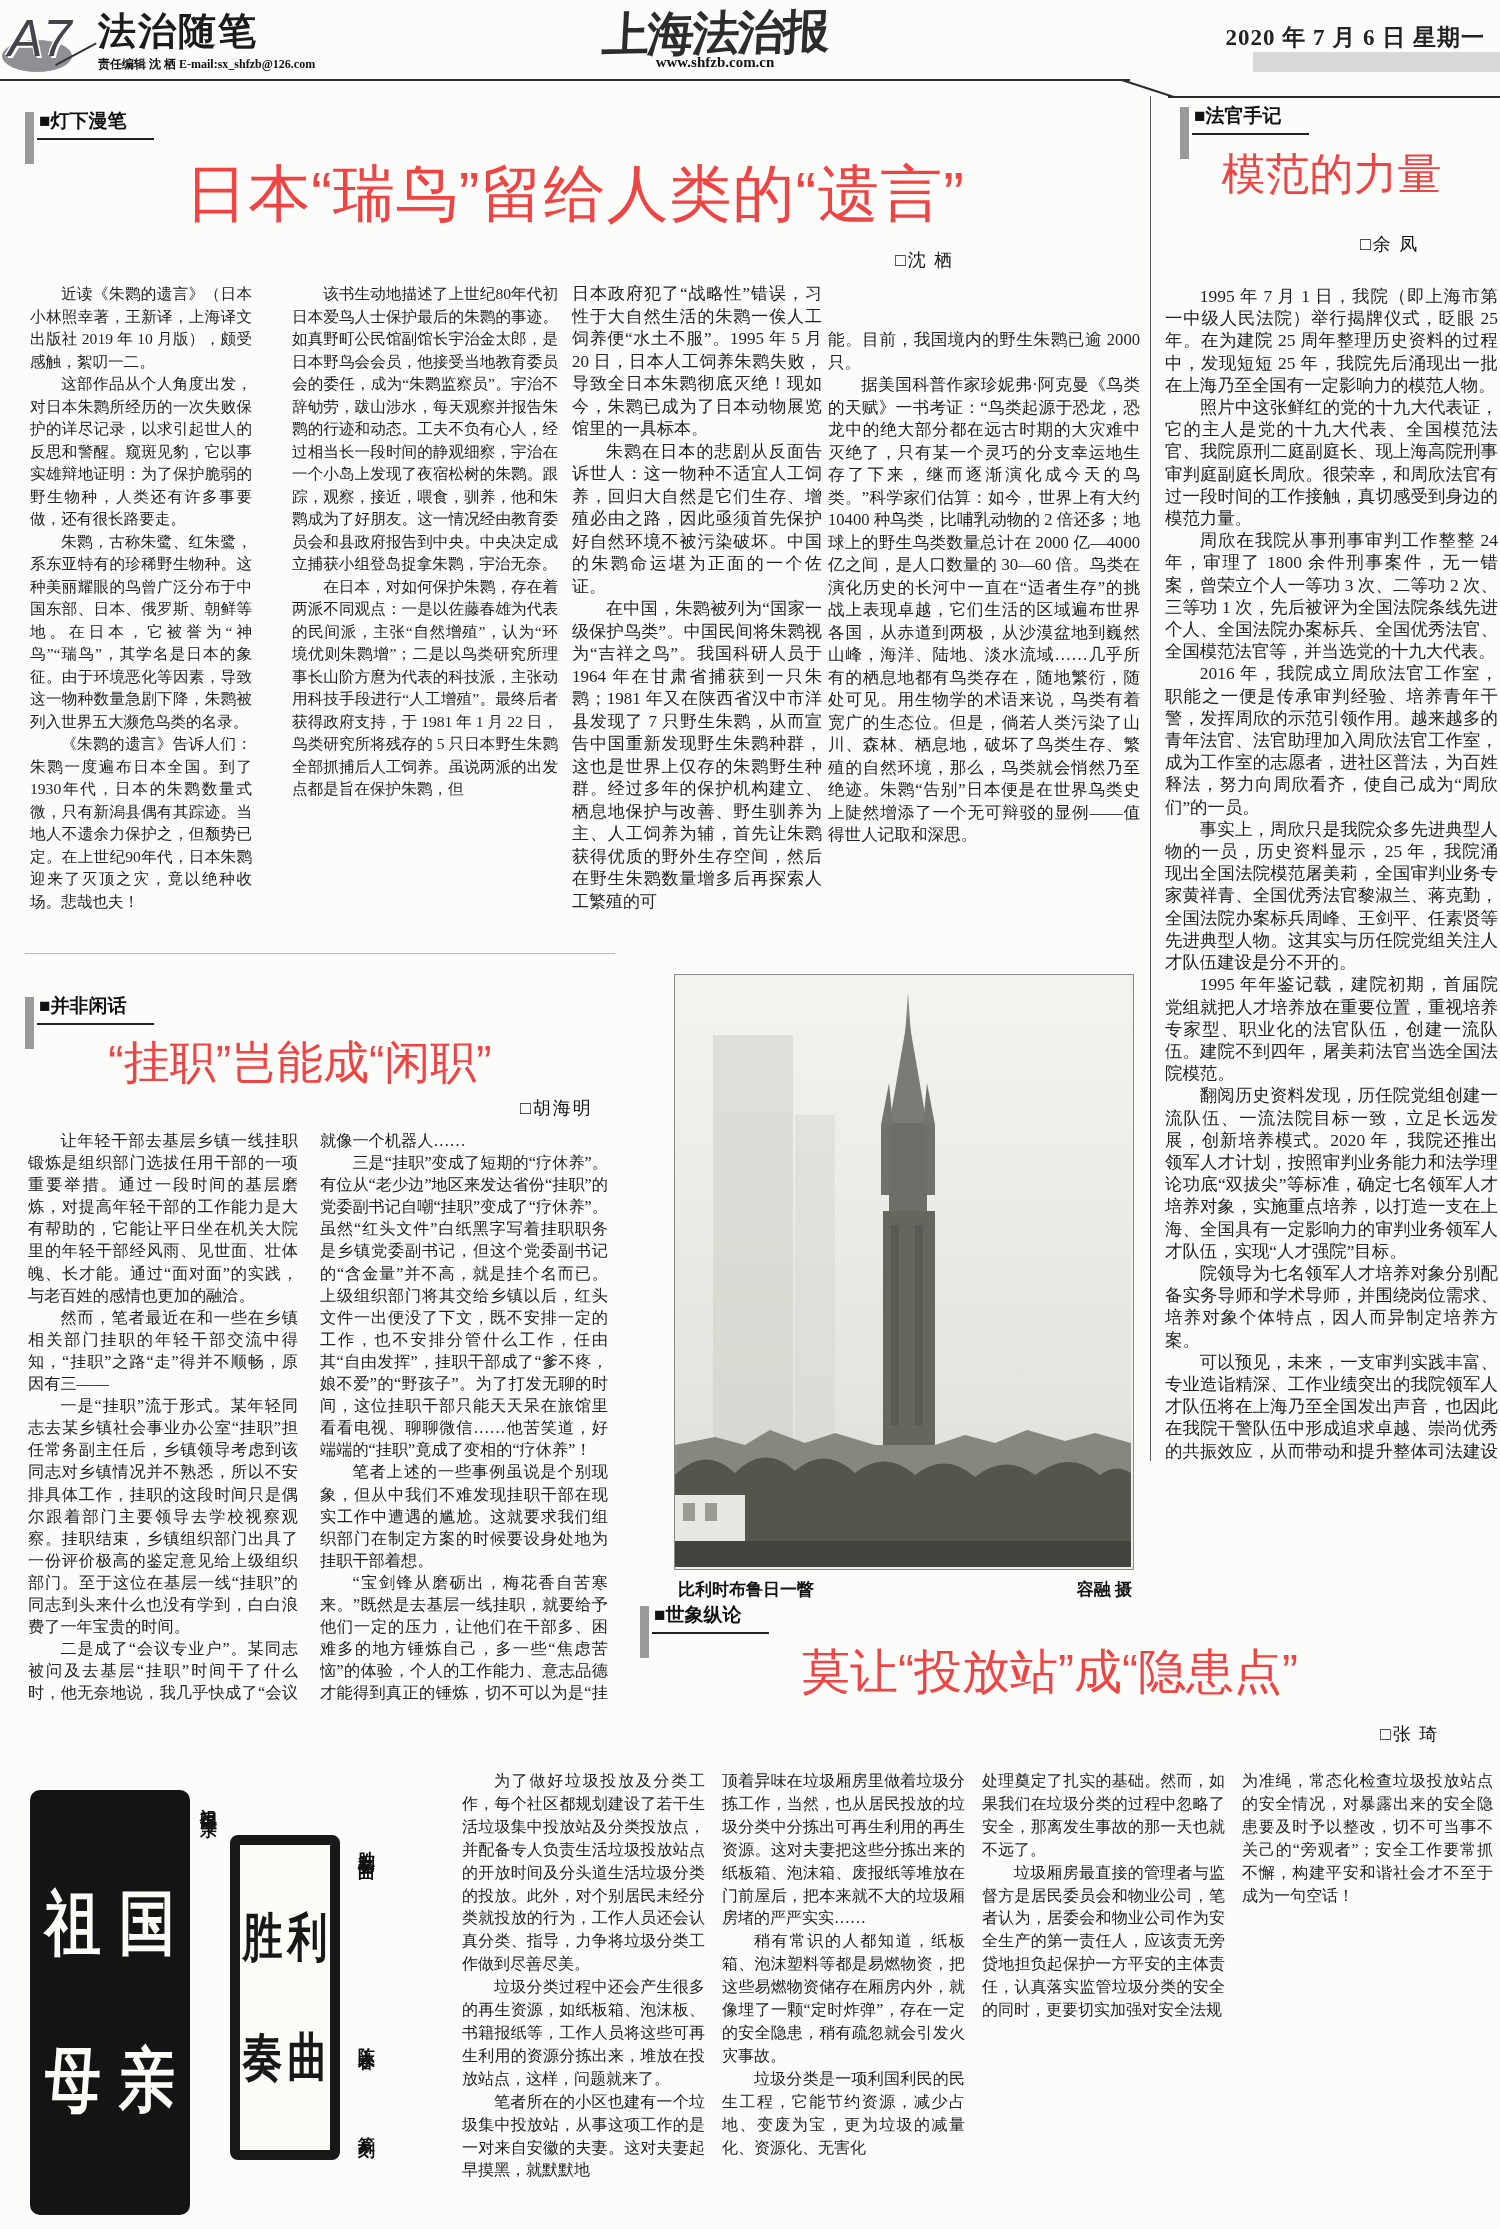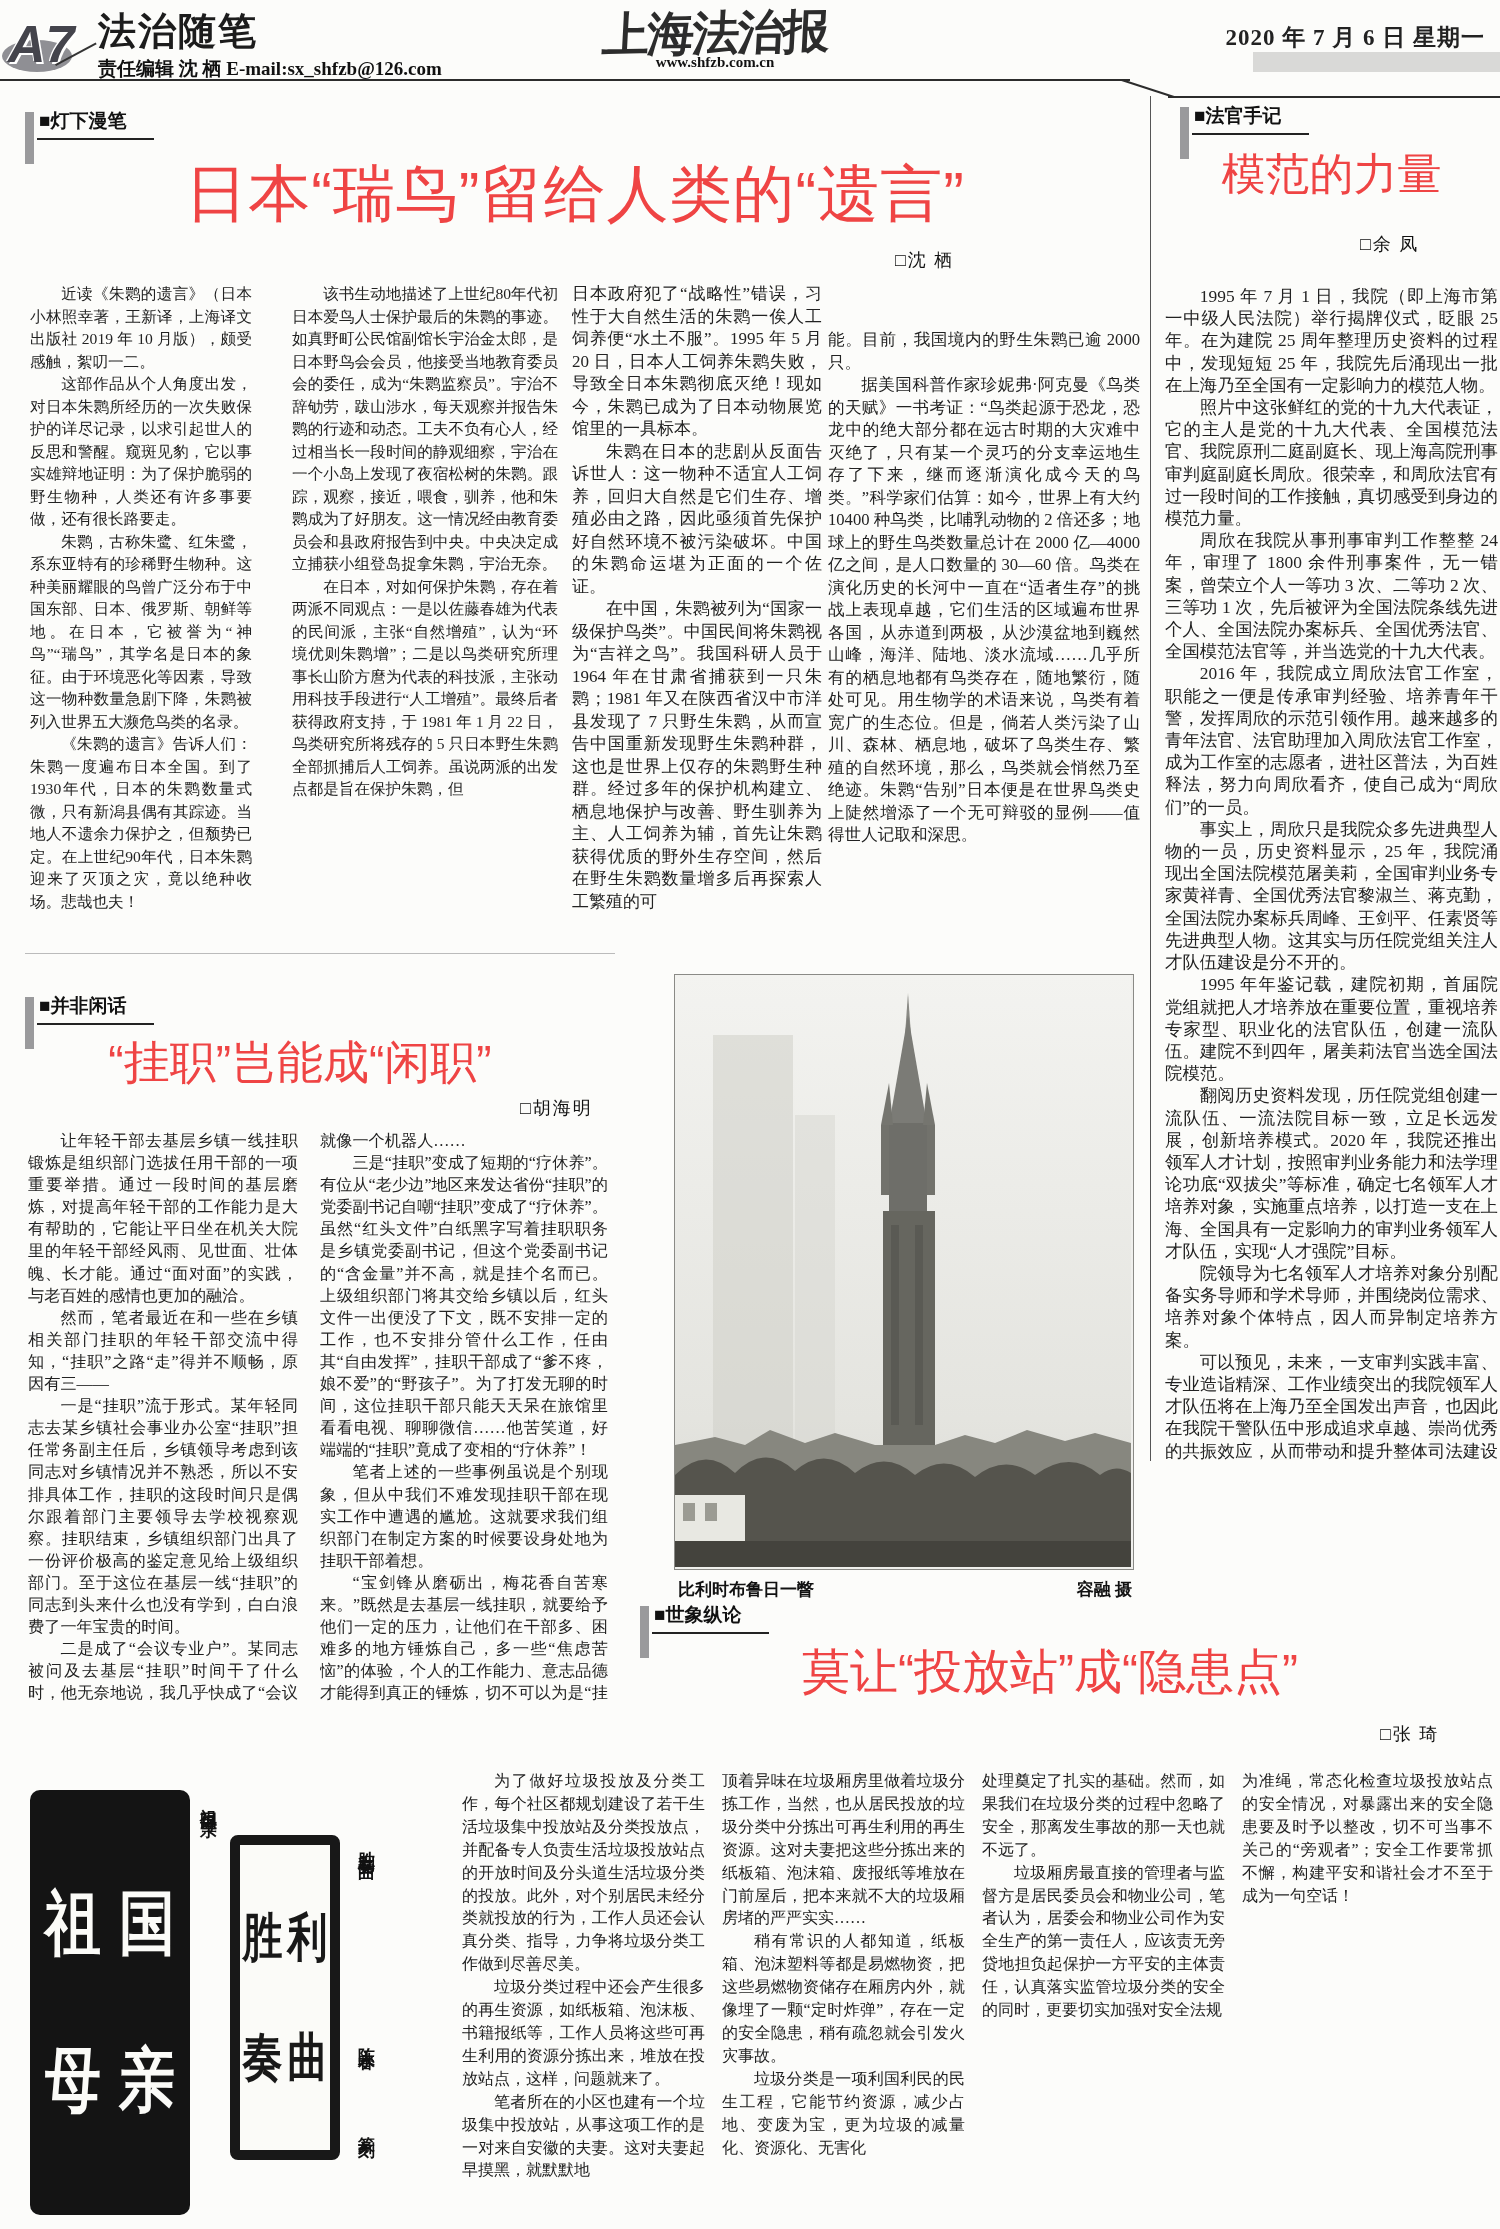--- a/index.html
+++ b/index.html
@@ -1,24 +1,24 @@
 <!DOCTYPE html>
 <html><head>
 <meta charset="utf-8">
 <style>
   html,body{margin:0;padding:0;background:#777;}
   #paper{position:relative;width:1500px;height:2229px;background:#fcfcfa;margin:0 auto;
          font-family:"Liberation Serif","DejaVu Serif",serif;color:#222;overflow:hidden;}
   
   #hdr{position:absolute;left:0;top:0;width:1500px;height:80px;}
   #badge-ellipse{position:absolute;left:2px;top:40px;width:70px;height:32px;background:#8f8f94;border-radius:50%;}
-  #badge{position:absolute;left:8px;top:14px;font-family:"Liberation Sans",sans-serif;font-weight:bold;font-style:italic;
+  #badge{position:absolute;left:8px;top:8px;font-family:"Liberation Sans",sans-serif;font-weight:normal;font-style:italic;
          font-size:52px;color:#44444c;text-shadow:2px 2px 0 #fff,-1px -1px 0 #fff;}
   #sect-name{position:absolute;left:98px;top:6px;font-family:"Liberation Sans",sans-serif;font-weight:bold;font-size:38px;color:#1c1c1c;letter-spacing:2px;}
-  #editor-line{position:absolute;left:98px;top:56px;font-size:19px;font-weight:bold;color:#111;text-align:center;}
+  #editor-line{position:absolute;left:98px;top:56px;font-size:12px;font-weight:bold;color:#111;text-align:center;}
   #hdr-diag{position:absolute;left:58px;top:52px;width:46px;height:22px;border-top:2px solid #333;transform:rotate(-28deg);}
   #masthead{position:absolute;left:590px;top:2px;width:250px;text-align:center;font-size:47px;font-weight:900;
             transform:skewX(-4deg) rotate(-1deg);letter-spacing:-2px;color:#2c2c2c;}
   #website{position:absolute;left:590px;top:54px;width:250px;text-align:center;font-size:15px;font-weight:bold;color:#111;}
   #date{position:absolute;right:15px;top:22px;font-size:23px;color:#222;letter-spacing:1px;font-weight:bold;}
   #hdr-graybar{position:absolute;left:1253px;top:52px;width:247px;height:20px;background:#d9d9d7;}
   #hdr-rule{position:absolute;left:0;top:79px;width:1130px;height:2px;background:#2c2c2c;}
   #hdr-rule2{position:absolute;left:1168px;top:96px;width:332px;height:2px;background:#2c2c2c;}
   #hdr-rule-diag{position:absolute;left:1122px;top:79px;width:55px;height:2px;background:#2c2c2c;transform-origin:left top;transform:rotate(18deg);}
   

